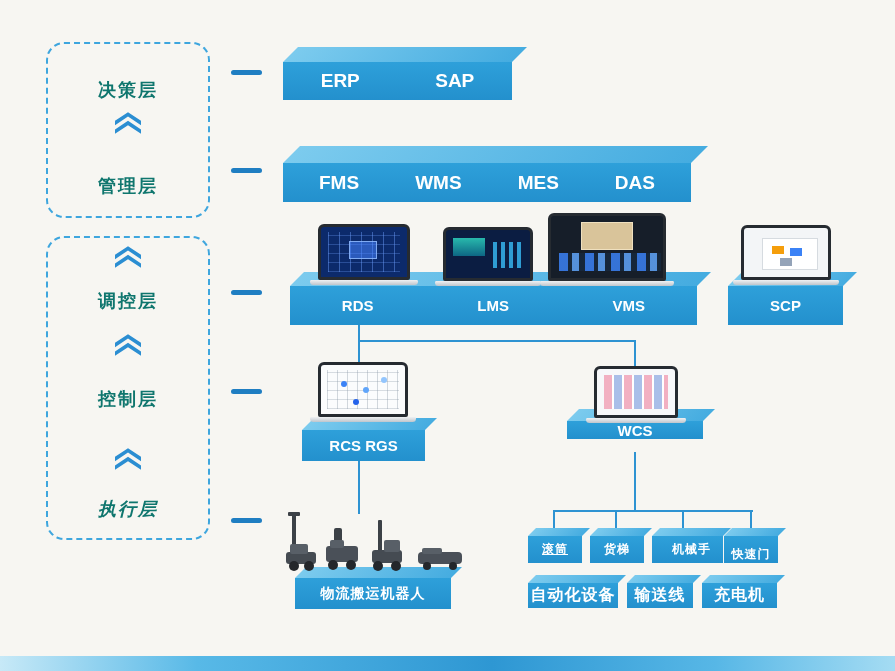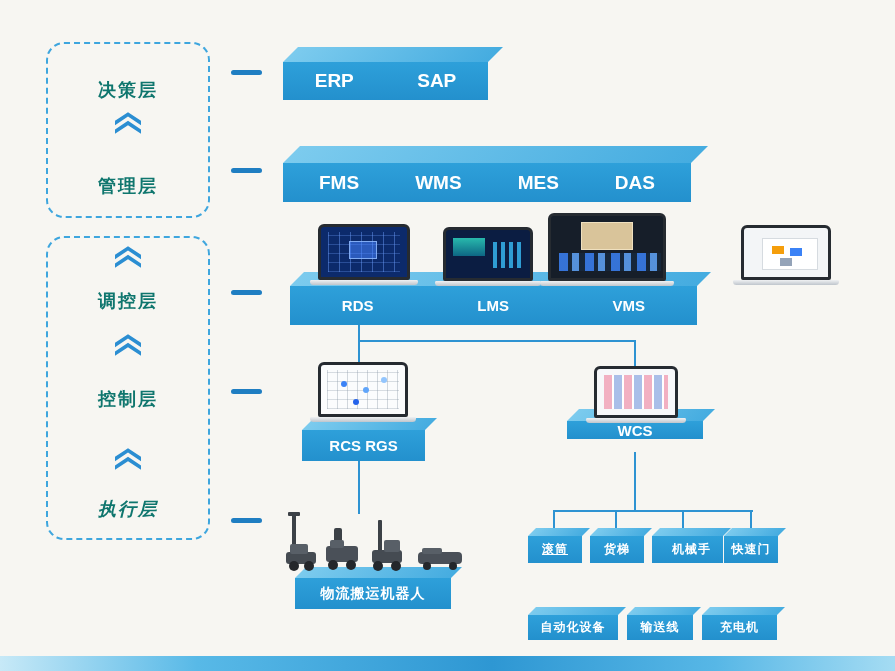--- a/index.html
+++ b/index.html
@@ -27,33 +27,33 @@
     background:linear-gradient(180deg,#2ea0da,#2390cd);
     color:#fff;font-weight:bold;
   }
   .bar3d::before{
     content:"";position:absolute;left:0;top:calc(-1 * var(--th,14px));
     width:100%;height:var(--th,14px);
     background:linear-gradient(90deg,#7ccbee,#45ace0);
     transform:skewX(-45deg);transform-origin:0 100%;
   }
   .bar3d span{position:relative;z-index:2;}
-  .bar-erp{left:283px;top:62px;width:205px;height:38px;--th:15px;font-size:19px;}
+  .bar-erp{left:283px;top:62px;width:229px;height:38px;--th:15px;font-size:19px;}
   .bar-fms{left:283px;top:163px;width:408px;height:39px;--th:17px;font-size:19px;padding:0 8px;box-sizing:border-box;}
   .bar-rds{left:290px;top:286px;width:407px;height:39px;--th:14px;font-size:15px;}
   .bar-scp{left:728px;top:286px;width:115px;height:39px;--th:14px;font-size:15px;}
   .bar-rcs{left:302px;top:430px;width:123px;height:31px;--th:12px;font-size:15px;}
   .bar-wcs{left:567px;top:421px;width:136px;height:18px;--th:12px;font-size:15px;}
   .bar-robots{left:295px;top:578px;width:156px;height:31px;--th:11px;font-size:14px;letter-spacing:1px;}
   .bar-sm{height:27px;--th:8px;font-size:12px;top:536px;letter-spacing:1px;}
-  .bar-sm2{height:25px;--th:8px;font-size:12px;top:583px;letter-spacing:1px;margin-top:32px;}
+  .bar-sm2{height:25px;--th:8px;font-size:16px;top:583px;letter-spacing:1px;}
   .d-gt{left:528px;width:54px;text-decoration:underline;}
   .d-ht{left:590px;width:54px;}
   .d-jxs{left:652px;width:63px;padding-left:8px;}
-  .d-ksm{left:724px;width:54px;}
+  .d-ksm{left:724px;width:54px;align-items:flex-end;}
   .d-zdh{left:528px;width:90px;}
   .d-ssx{left:627px;width:66px;}
   .d-cdj{left:702px;width:75px;}
   
   .cline{position:absolute;background:#2e93d2;}
   
   .laptop{position:absolute;}
   .lscreen{
     position:relative;border:3px solid #262b31;border-radius:6px 6px 2px 2px;
     overflow:hidden;box-sizing:border-box;
@@ -163,20 +163,23 @@
     <span>VMS</span>
   </div>
 
   <div class="bar3d bar-fms">
     <span>FMS</span>
     <span>WMS</span>
     <span>MES</span>
     <span>DAS</span>
   </div>
 
+  <div class="bar3d bar-scp">
+    <span>SCP</span>
+  </div>
 
   <div class="bar3d bar-rcs">
     <span>RCS RGS</span>
   </div>
 
   <div class="bar3d bar-wcs">
     <span>WCS</span>
   </div>
 
   <div class="bar3d bar-robots">

